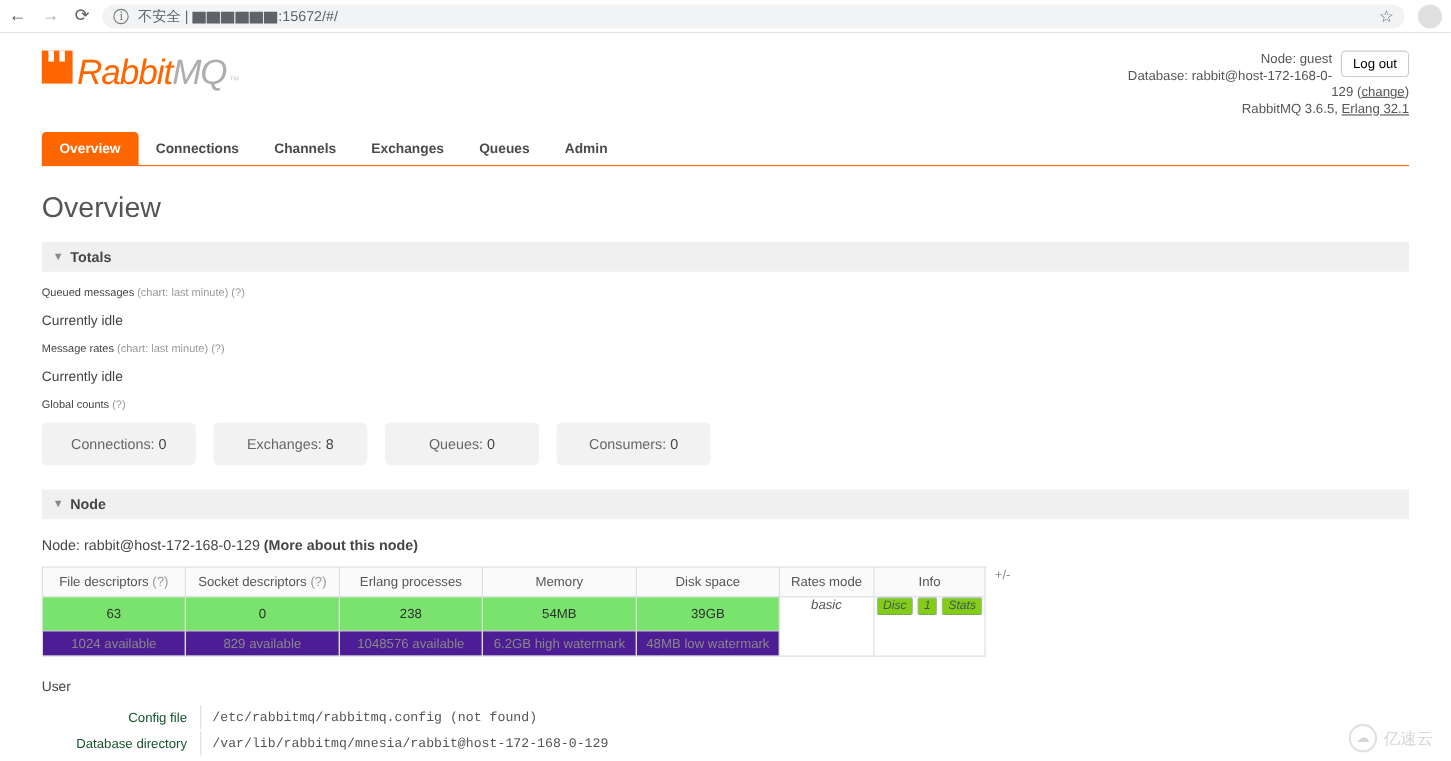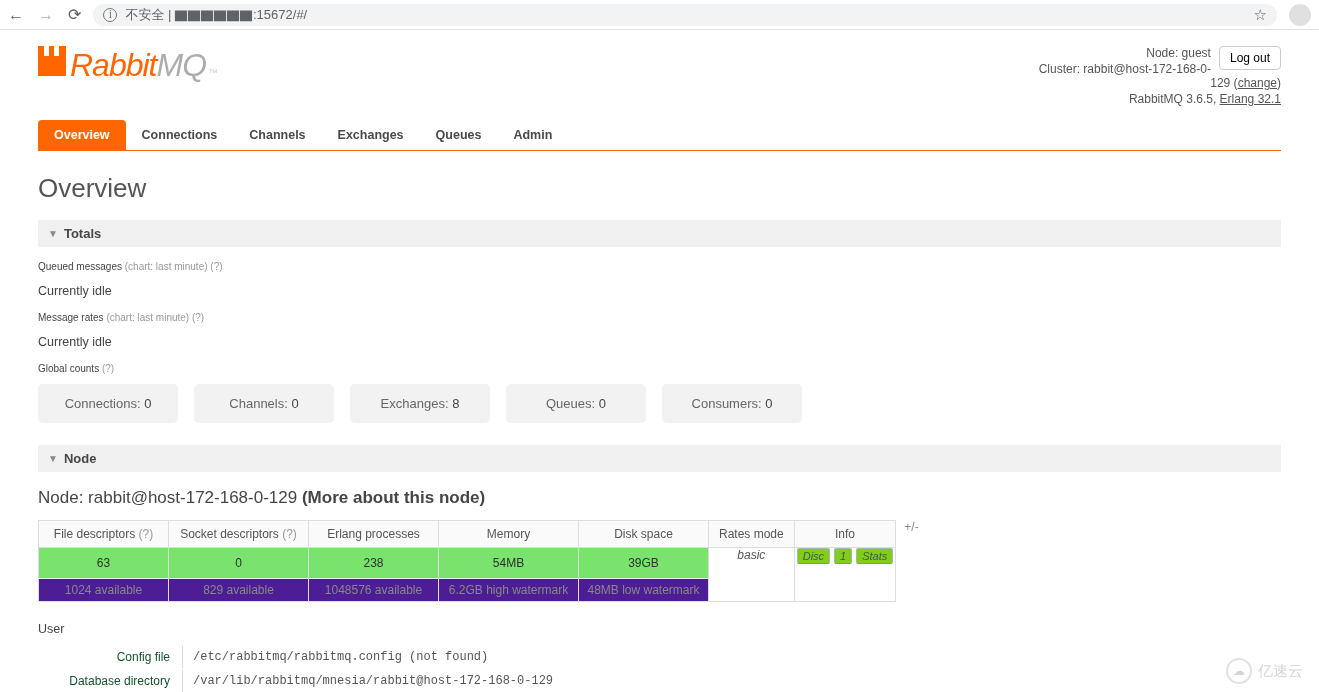--- a/index.html
+++ b/index.html
@@ -42,21 +42,21 @@
 
 .subrow { margin: 14px 0 4px; font-size: 10px; color: #444; }
 .subrow .muted { color: #999; }
 .subrow .help { color: #999; cursor: pointer; }
 .idle { margin: 12px 0; font-size: 12.5px; color: #444; }
 
 .count-boxes { display: flex; gap: 16px; margin-top: 10px; }
 .count-box { background: #f2f2f2; border-radius: 5px; padding: 12px 20px; min-width: 140px; text-align: center; font-size: 13px; color: #666; cursor: pointer; }
 .count-box .val { color: #444; }
 
-.node-line { margin: 16px 0 12px; font-size: 17px; }
+.node-line { margin: 16px 0 12px; font-size: 13px; }
 .node-line b { font-weight: bold; }
 
 .node-table { border-collapse: collapse; font-size: 12px; }
 .node-table th { background: #fafafa; border: 1px solid #ddd; padding: 6px 10px; font-weight: normal; color: #555; text-align: center; }
 .node-table td { border: 1px solid #ddd; padding: 0; text-align: center; vertical-align: top; }
 .bar-fill { background: #79e36e; padding: 4px 0; color: #2f2f2f; position: relative; }
 .bar-fill.wide { width: 100%; }
 .bar-num { padding: 4px 0; }
 .bar-sub { background: #4c1d95; color: #888; padding: 4px 0; border-top: 1px solid #eee; }
 .td-plain { padding: 8px 12px; color: #555; font-style: italic; }
@@ -98,21 +98,21 @@
       <span class="logo-text"><span class="r">Rabbit</span><span class="mq">MQ</span></span>
       <span class="logo-tm">™</span>
     </div>
     <div class="userbox">
       <button class="logout-btn">Log out</button>
       <div class="line">
         <span>Node:</span>
         <span>guest</span>
       </div>
       <div class="line">
-        <span>Cluster:</span>
+        <span>Database:</span>
         <span>rabbit@host-172-168-0-129</span>
         (<a>change</a>)
       </div>
       <div class="line">
         <span>RabbitMQ 3.6.5,</span>
         <a>Erlang 32.1</a>
       </div>
     </div>
   </div>
 
@@ -146,21 +146,20 @@
   </div>
   <div class="idle">Currently idle</div>
 
   <div class="subrow">
     <span>Global counts</span>
     <span class="help">(?)</span>
   </div>
 
   <div class="count-boxes">
     <div class="count-box"><span>Connections:</span> <span class="val">0</span></div>
-    <div class="count-box"><span>Channels:</span> <span class="val">0</span></div>
     <div class="count-box"><span>Exchanges:</span> <span class="val">8</span></div>
     <div class="count-box"><span>Queues:</span> <span class="val">0</span></div>
     <div class="count-box"><span>Consumers:</span> <span class="val">0</span></div>
   </div>
 
   <div class="section-hdr" style="margin-top:22px">
     <span class="tri">▼</span>
     <span>Node</span>
   </div>
 

